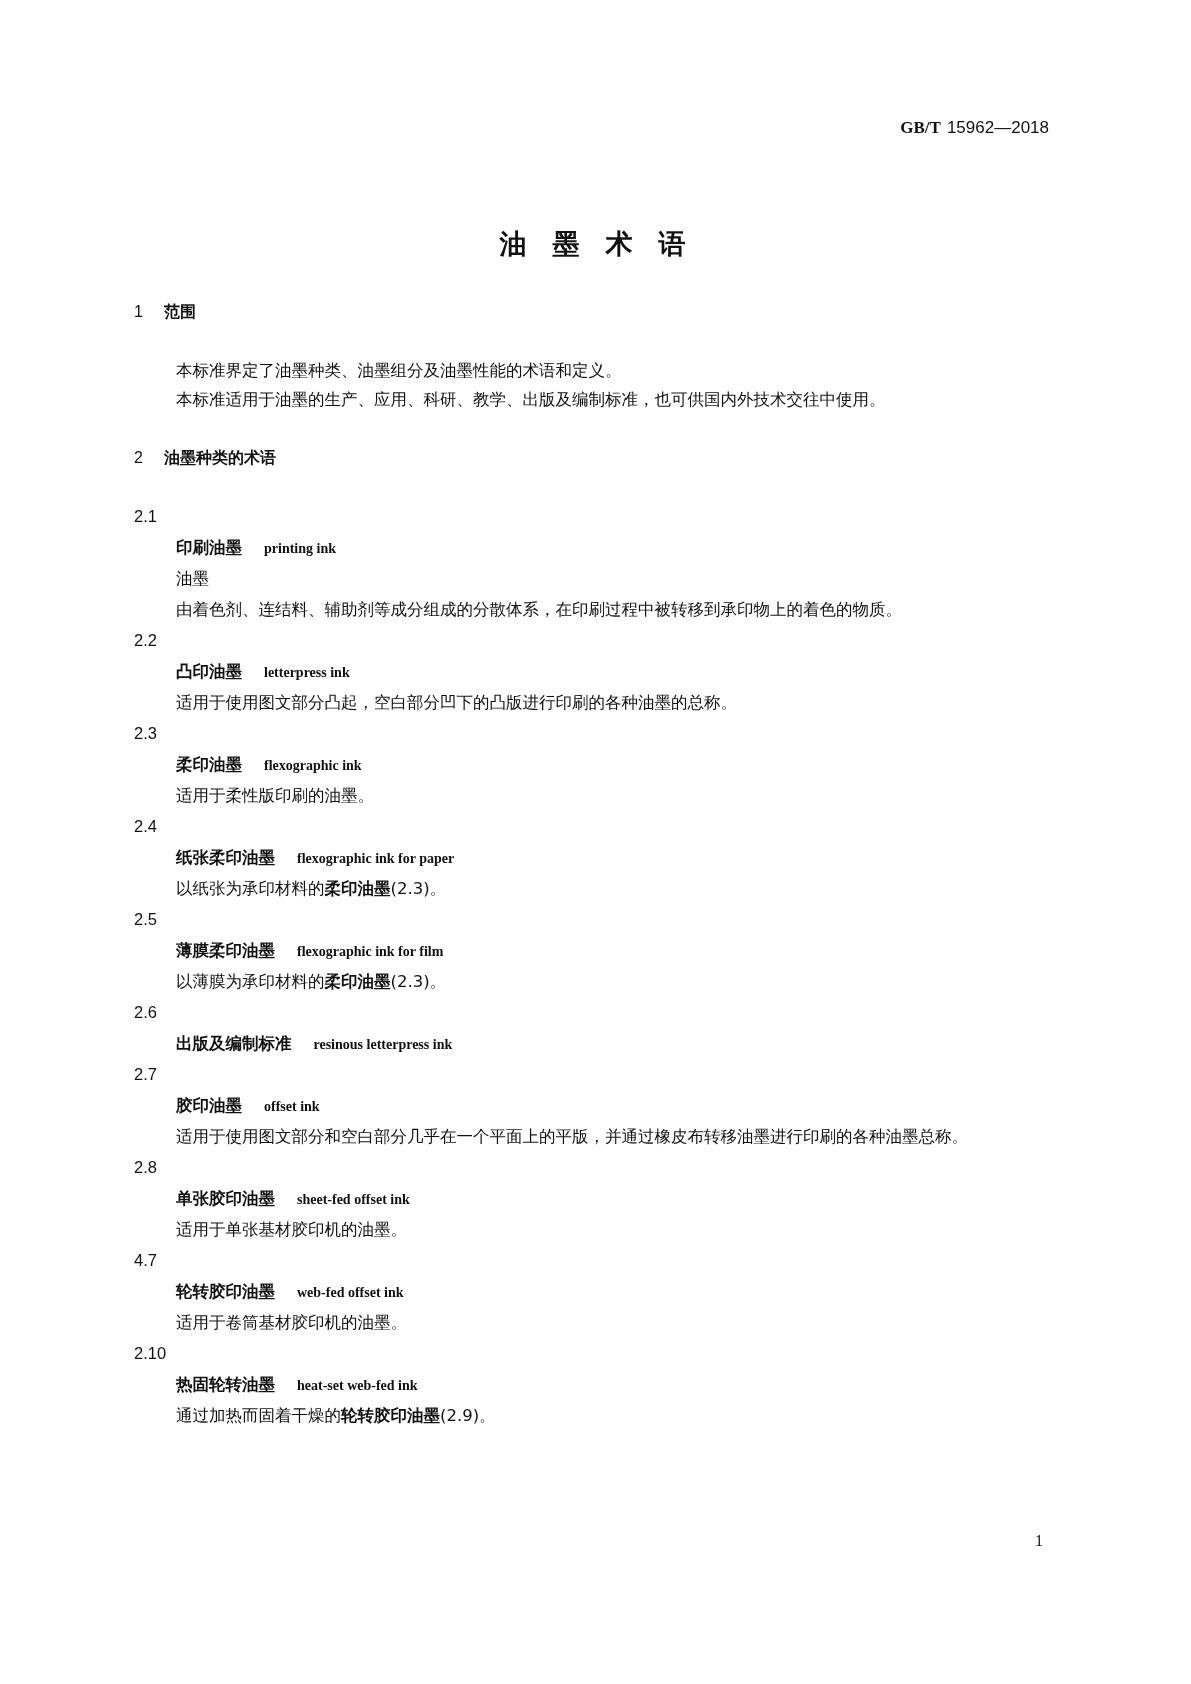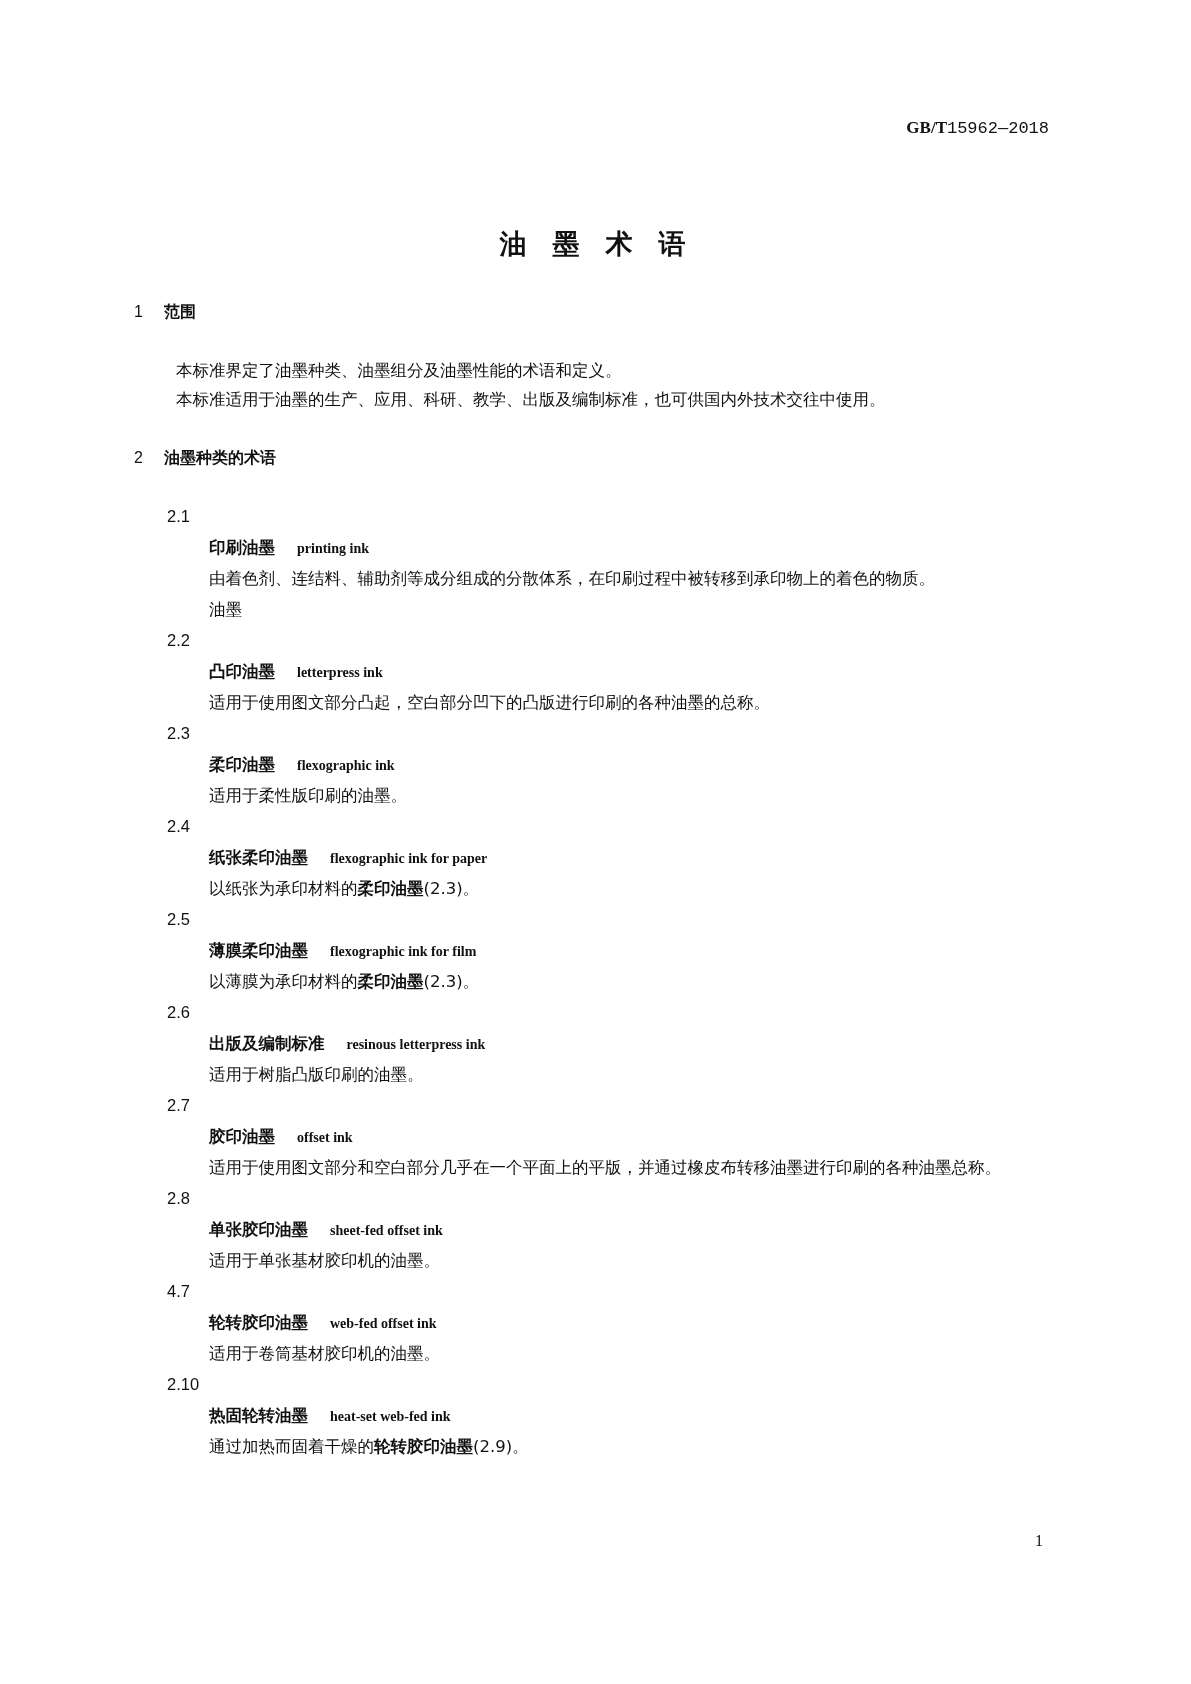--- a/index.html
+++ b/index.html
@@ -1,26 +1,26 @@
 <!DOCTYPE html>
 <html><head>
 <meta charset="utf-8">
 <style>
   html, body { margin:0; padding:0; background:#ffffff; }
   body { width:1191px; height:1684px; position:relative; overflow:hidden;
          font-family:"DejaVu Sans", sans-serif; color:#111; }
   .std-no { position:absolute; top:117px; right:142px; font-size:17px; }
   .std-no .gb { font-family:"Liberation Serif", serif; font-weight:bold; }
-  .std-no .num { font-family:Liberation Mono, monospace; margin-left:0; }
+  .std-no .num { font-family:Liberation Sans, sans-serif; margin-left:6px; }
   .title { position:absolute; top:226px; left:0; width:1191px; text-align:center;
            font-size:27px; font-weight:bold; letter-spacing:26px; padding-left:20px; box-sizing:border-box; }
   .sec { position:absolute; left:134px; font-size:16px; font-weight:bold; }
   .sec .n { display:inline-block; width:30px; font-weight:normal; font-family:"Liberation Sans", sans-serif; }
   .para { position:absolute; left:176px; font-size:16.5px; }
-  .terms { position:absolute; left:134px; top:540px; width:930px;margin-left:33px; }
+  .terms { position:absolute; left:134px; top:540px; width:930px; }
   .entry { margin:0; }
   .tnum { font-family:"Liberation Sans", sans-serif; font-size:16.5px; height:31px; line-height:31px; }
   .tline { padding-left:42px; height:31px; line-height:31px; font-size:16.5px; }
   .tline.head .zh { font-weight:bold; }
   .tline.head .en { font-family:"Liberation Serif", serif; font-weight:bold; margin-left:22px; font-size:14px; }
   .def { padding-left:42px; font-size:16.5px; line-height:31px; }
   .def.wrap { padding-left:0; text-indent:42px; }
   .def b { font-weight:bold; }
   .pageno { position:absolute; top:1532px; right:148px; font-family:"Liberation Serif", serif; font-size:16px; }
 </style>
@@ -41,22 +41,22 @@
 
 <div class="sec" style="top:448px;">
   <span class="n">2</span><span>油墨种类的术语</span>
 </div>
 
 <div class="terms" style="top:501px;">
 
   <div class="entry">
     <div class="tnum">2.1</div>
     <div class="tline head"><span class="zh">印刷油墨</span><span class="en">printing ink</span></div>
+    <div class="def">油墨</div>
     <div class="def">由着色剂、连结料、辅助剂等成分组成的分散体系，在印刷过程中被转移到承印物上的着色的物质。</div>
-    <div class="def">油墨</div>
   </div>
 
   <div class="entry">
     <div class="tnum">2.2</div>
     <div class="tline head"><span class="zh">凸印油墨</span><span class="en">letterpress ink</span></div>
     <div class="def">适用于使用图文部分凸起，空白部分凹下的凸版进行印刷的各种油墨的总称。</div>
   </div>
 
   <div class="entry">
     <div class="tnum">2.3</div>
@@ -72,21 +72,20 @@
 
   <div class="entry">
     <div class="tnum">2.5</div>
     <div class="tline head"><span class="zh">薄膜柔印油墨</span><span class="en">flexographic ink for film</span></div>
     <div class="def"><span>以薄膜为承印材料的</span><b>柔印油墨</b><span>(2.3)。</span></div>
   </div>
 
   <div class="entry">
     <div class="tnum">2.6</div>
     <div class="tline head"><span class="zh">出版及编制标准</span><span class="en">resinous letterpress ink</span></div>
-    <div class="def">适用于树脂凸版印刷的油墨。</div>
   </div>
 
   <div class="entry">
     <div class="tnum">2.7</div>
     <div class="tline head"><span class="zh">胶印油墨</span><span class="en">offset ink</span></div>
     <div class="def wrap">适用于使用图文部分和空白部分几乎在一个平面上的平版，并通过橡皮布转移油墨进行印刷的各种油墨总称。</div>
   </div>
 
   <div class="entry">
     <div class="tnum">2.8</div>

